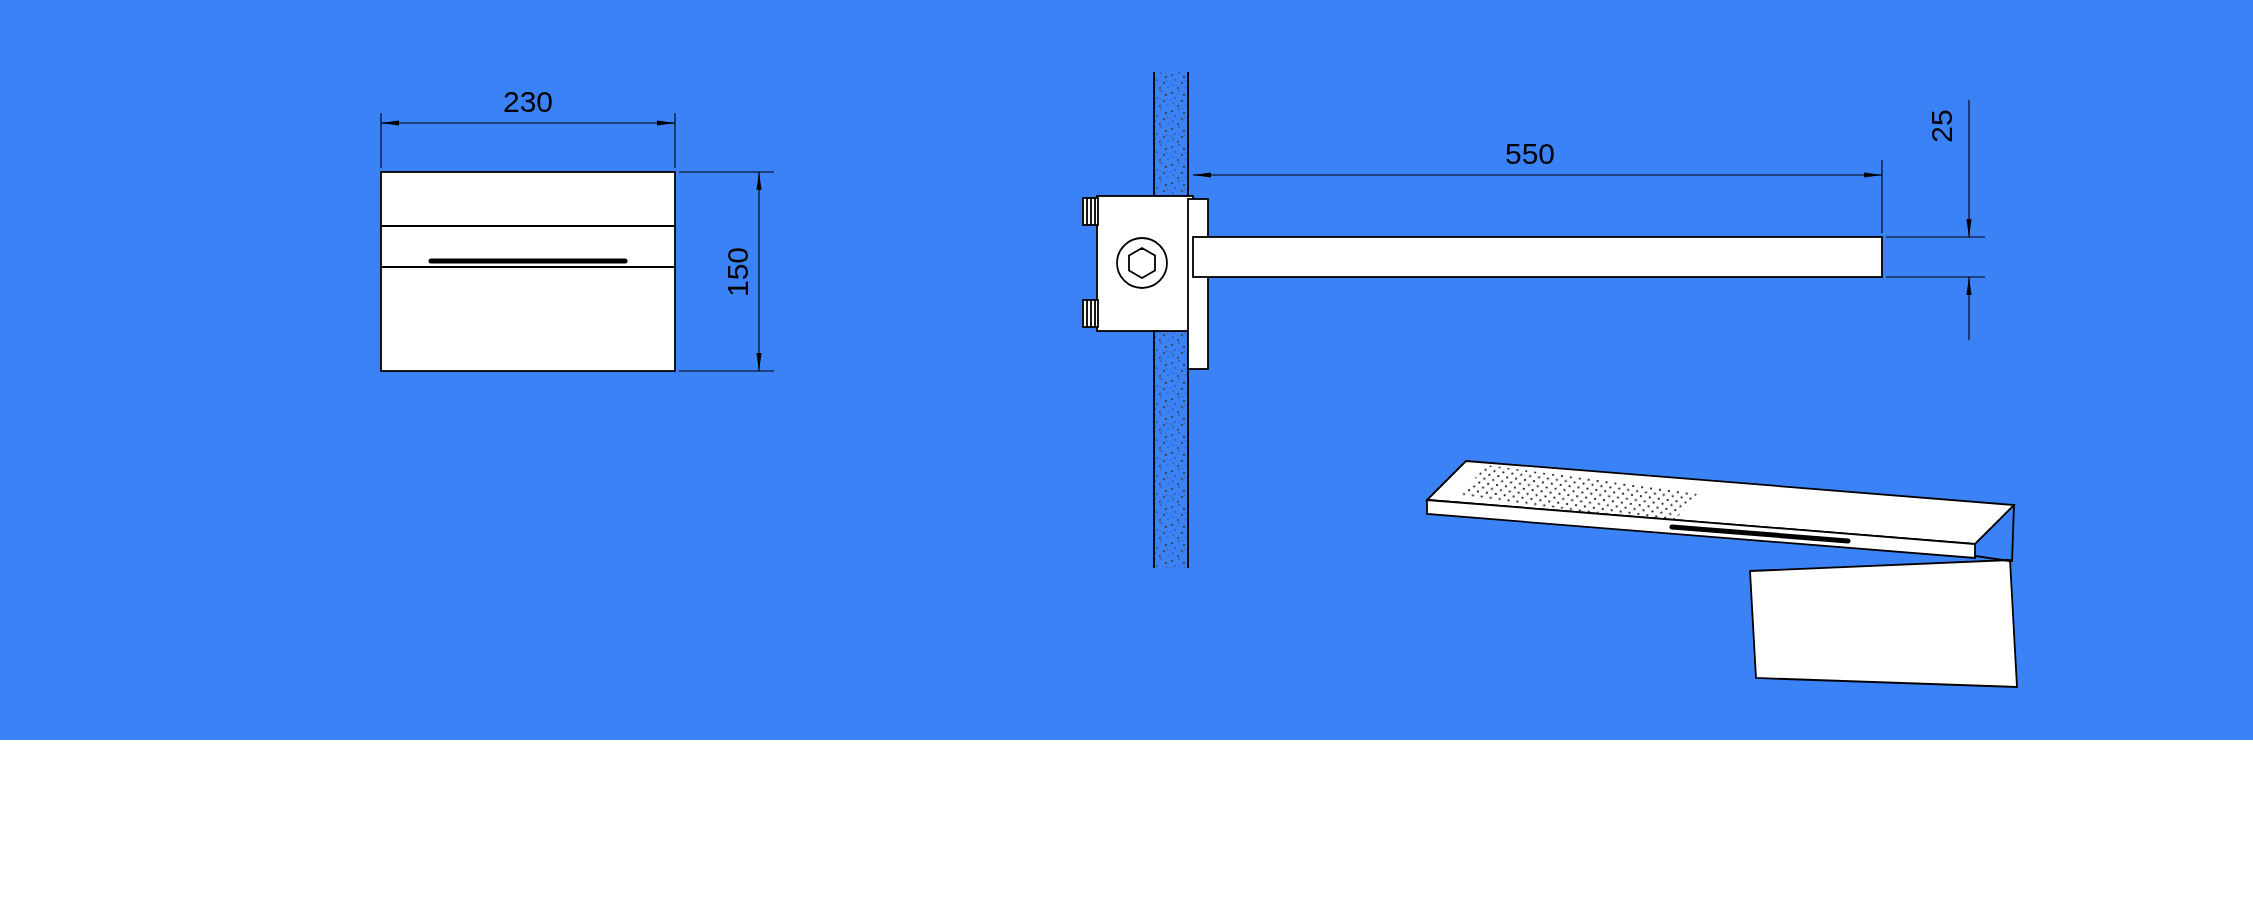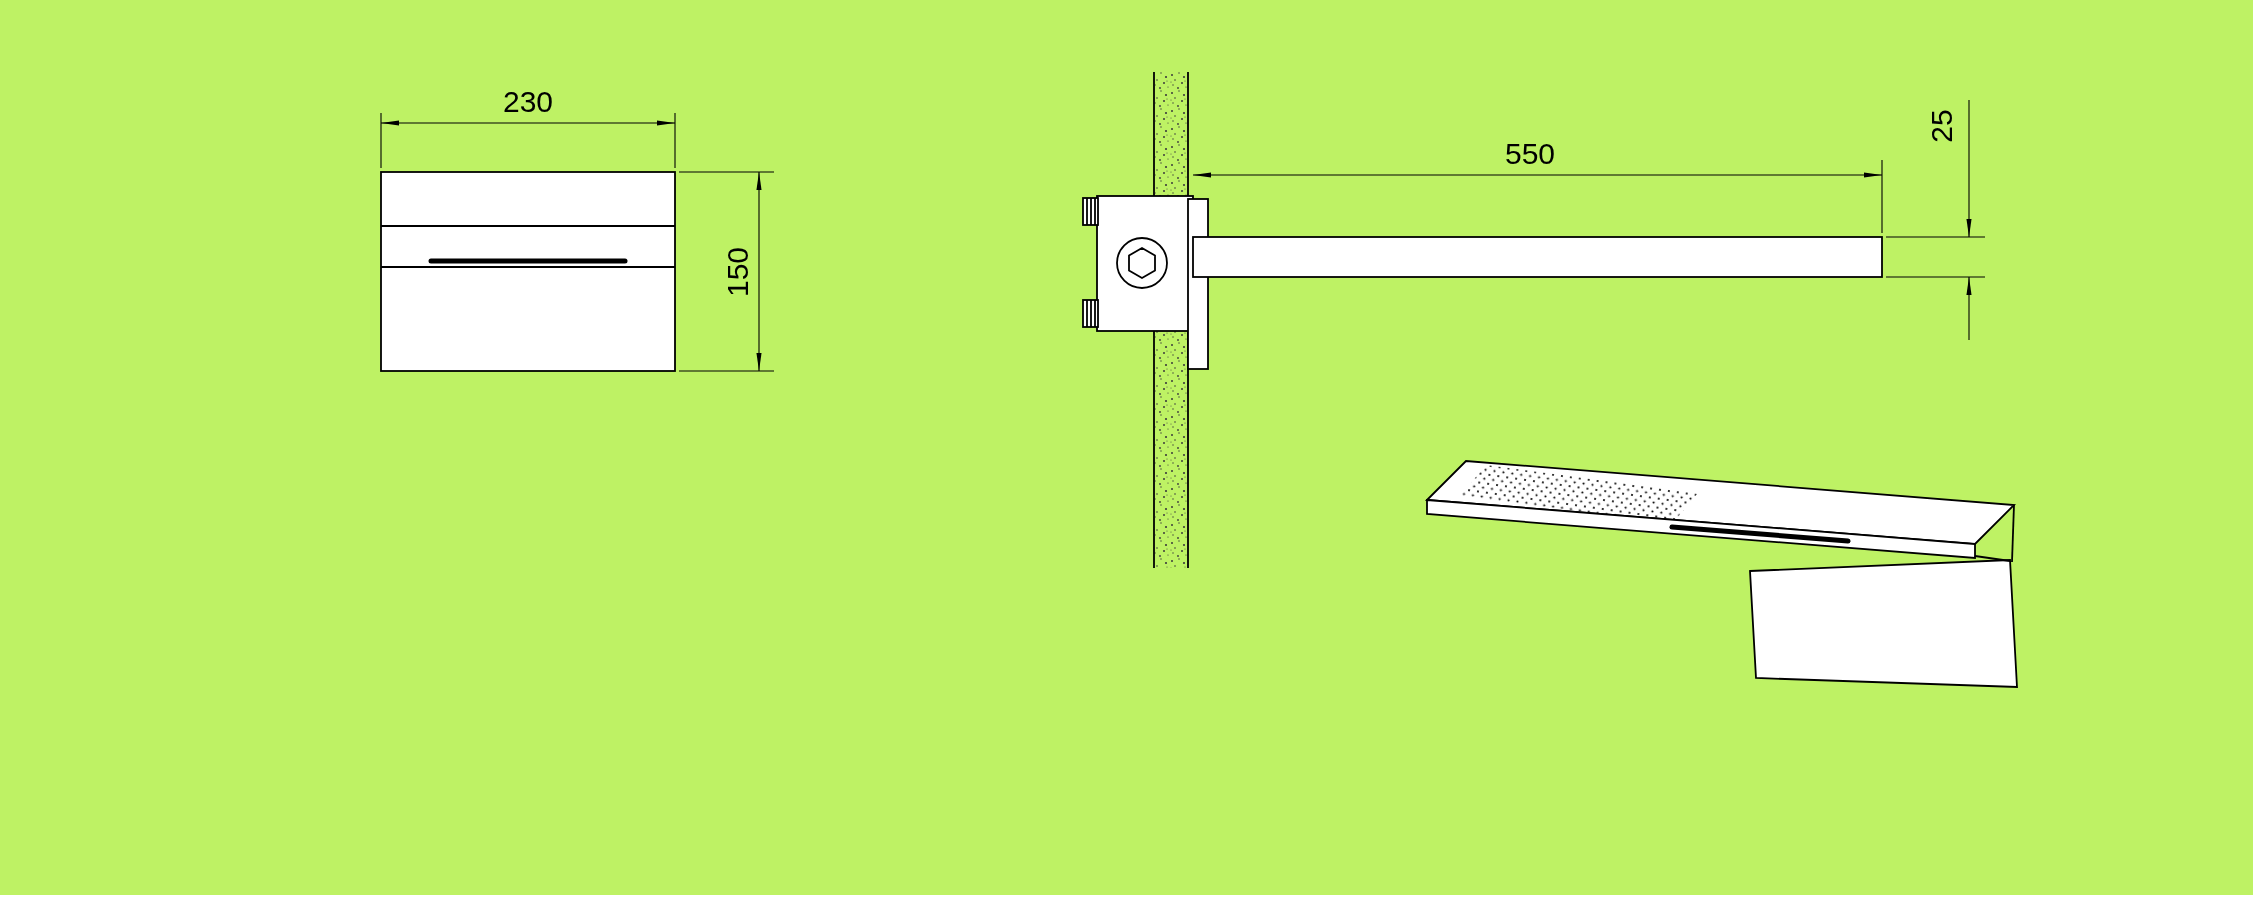--- a/index.html
+++ b/index.html
@@ -1,16 +1,16 @@
 <!DOCTYPE html>
 <html><head>
 <meta charset="utf-8">
 <style>
   html,body{margin:0;padding:0;background:#ffffff;}
-  .stage{width:2253px;height:895px;background:#bef264;overflow:hidden;}
+  .stage{width:2253px;height:740px;background:#3b82f6;overflow:hidden;}
   svg{display:block;}
   .o{stroke:#000000;stroke-width:1.8;fill:none;stroke-linecap:butt;}
   .of{stroke:#000000;stroke-width:1.8;fill:#ffffff;}
   .d{stroke:#000000;stroke-width:1.1;fill:none;}
   .thick{stroke:#000000;stroke-width:5;fill:none;stroke-linecap:round;}
   .dim{font-family:"Liberation Sans",sans-serif;font-size:30px;fill:#000000;}
 </style>
 </head>
 <body>
 

